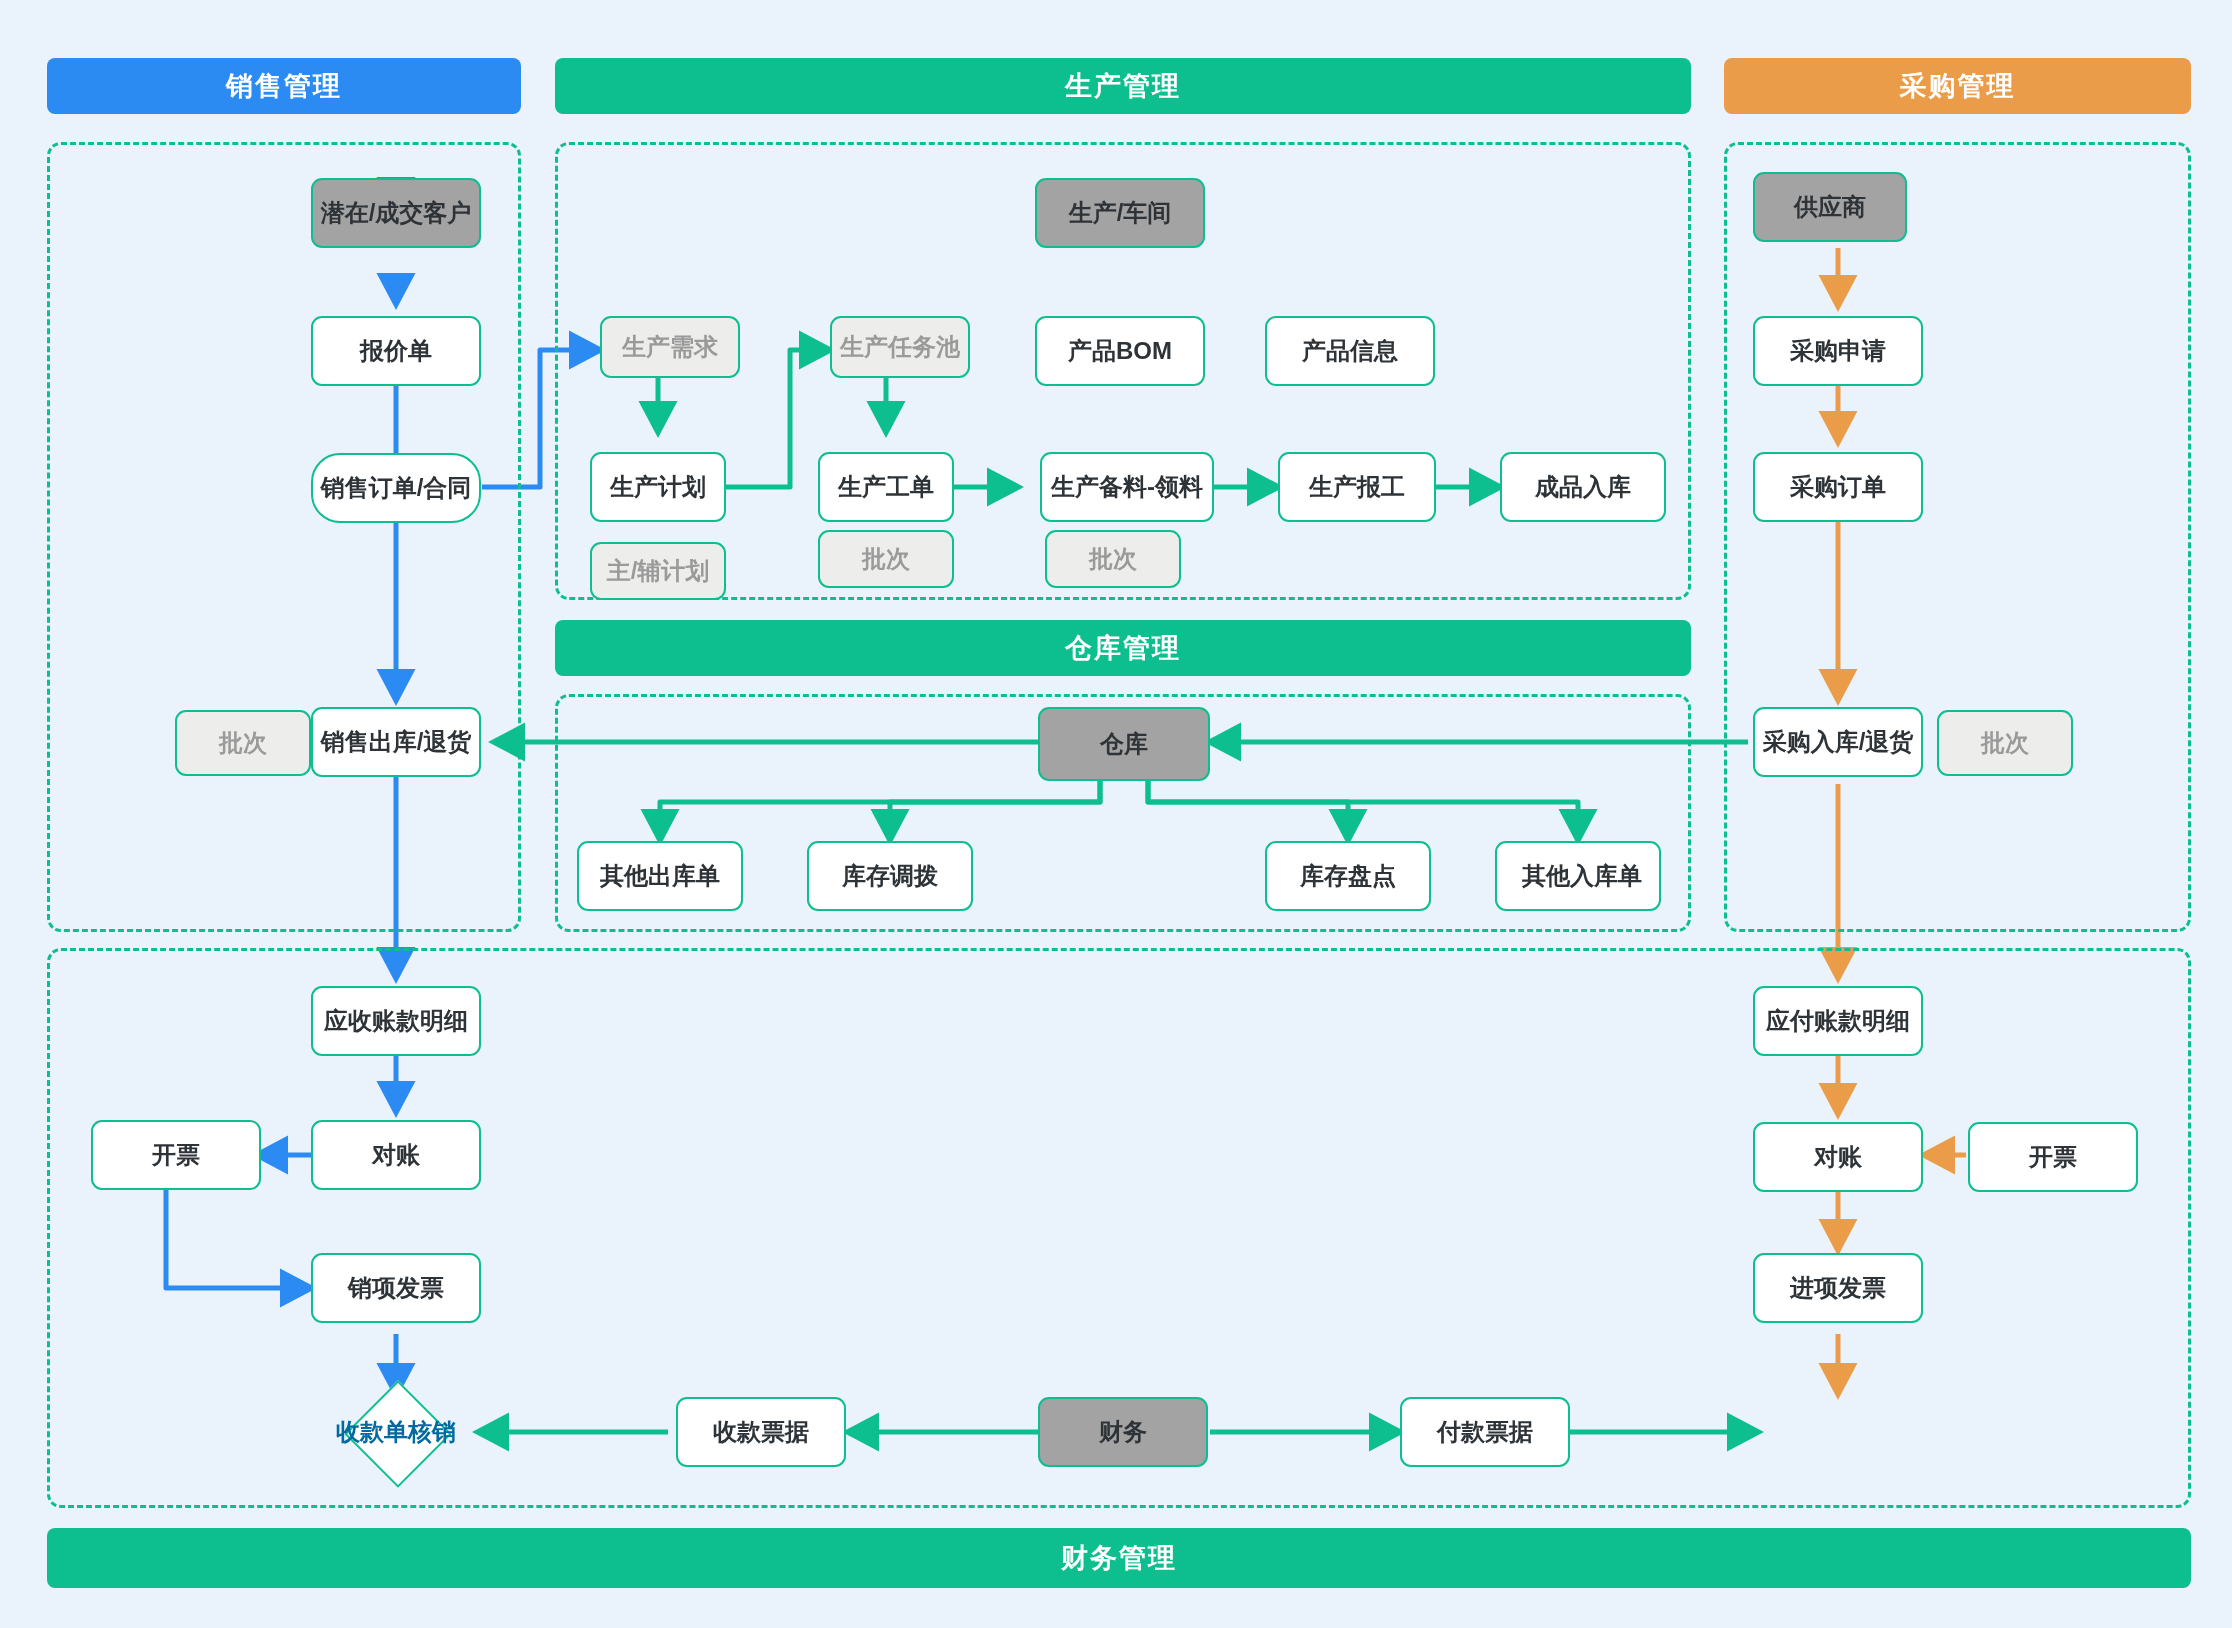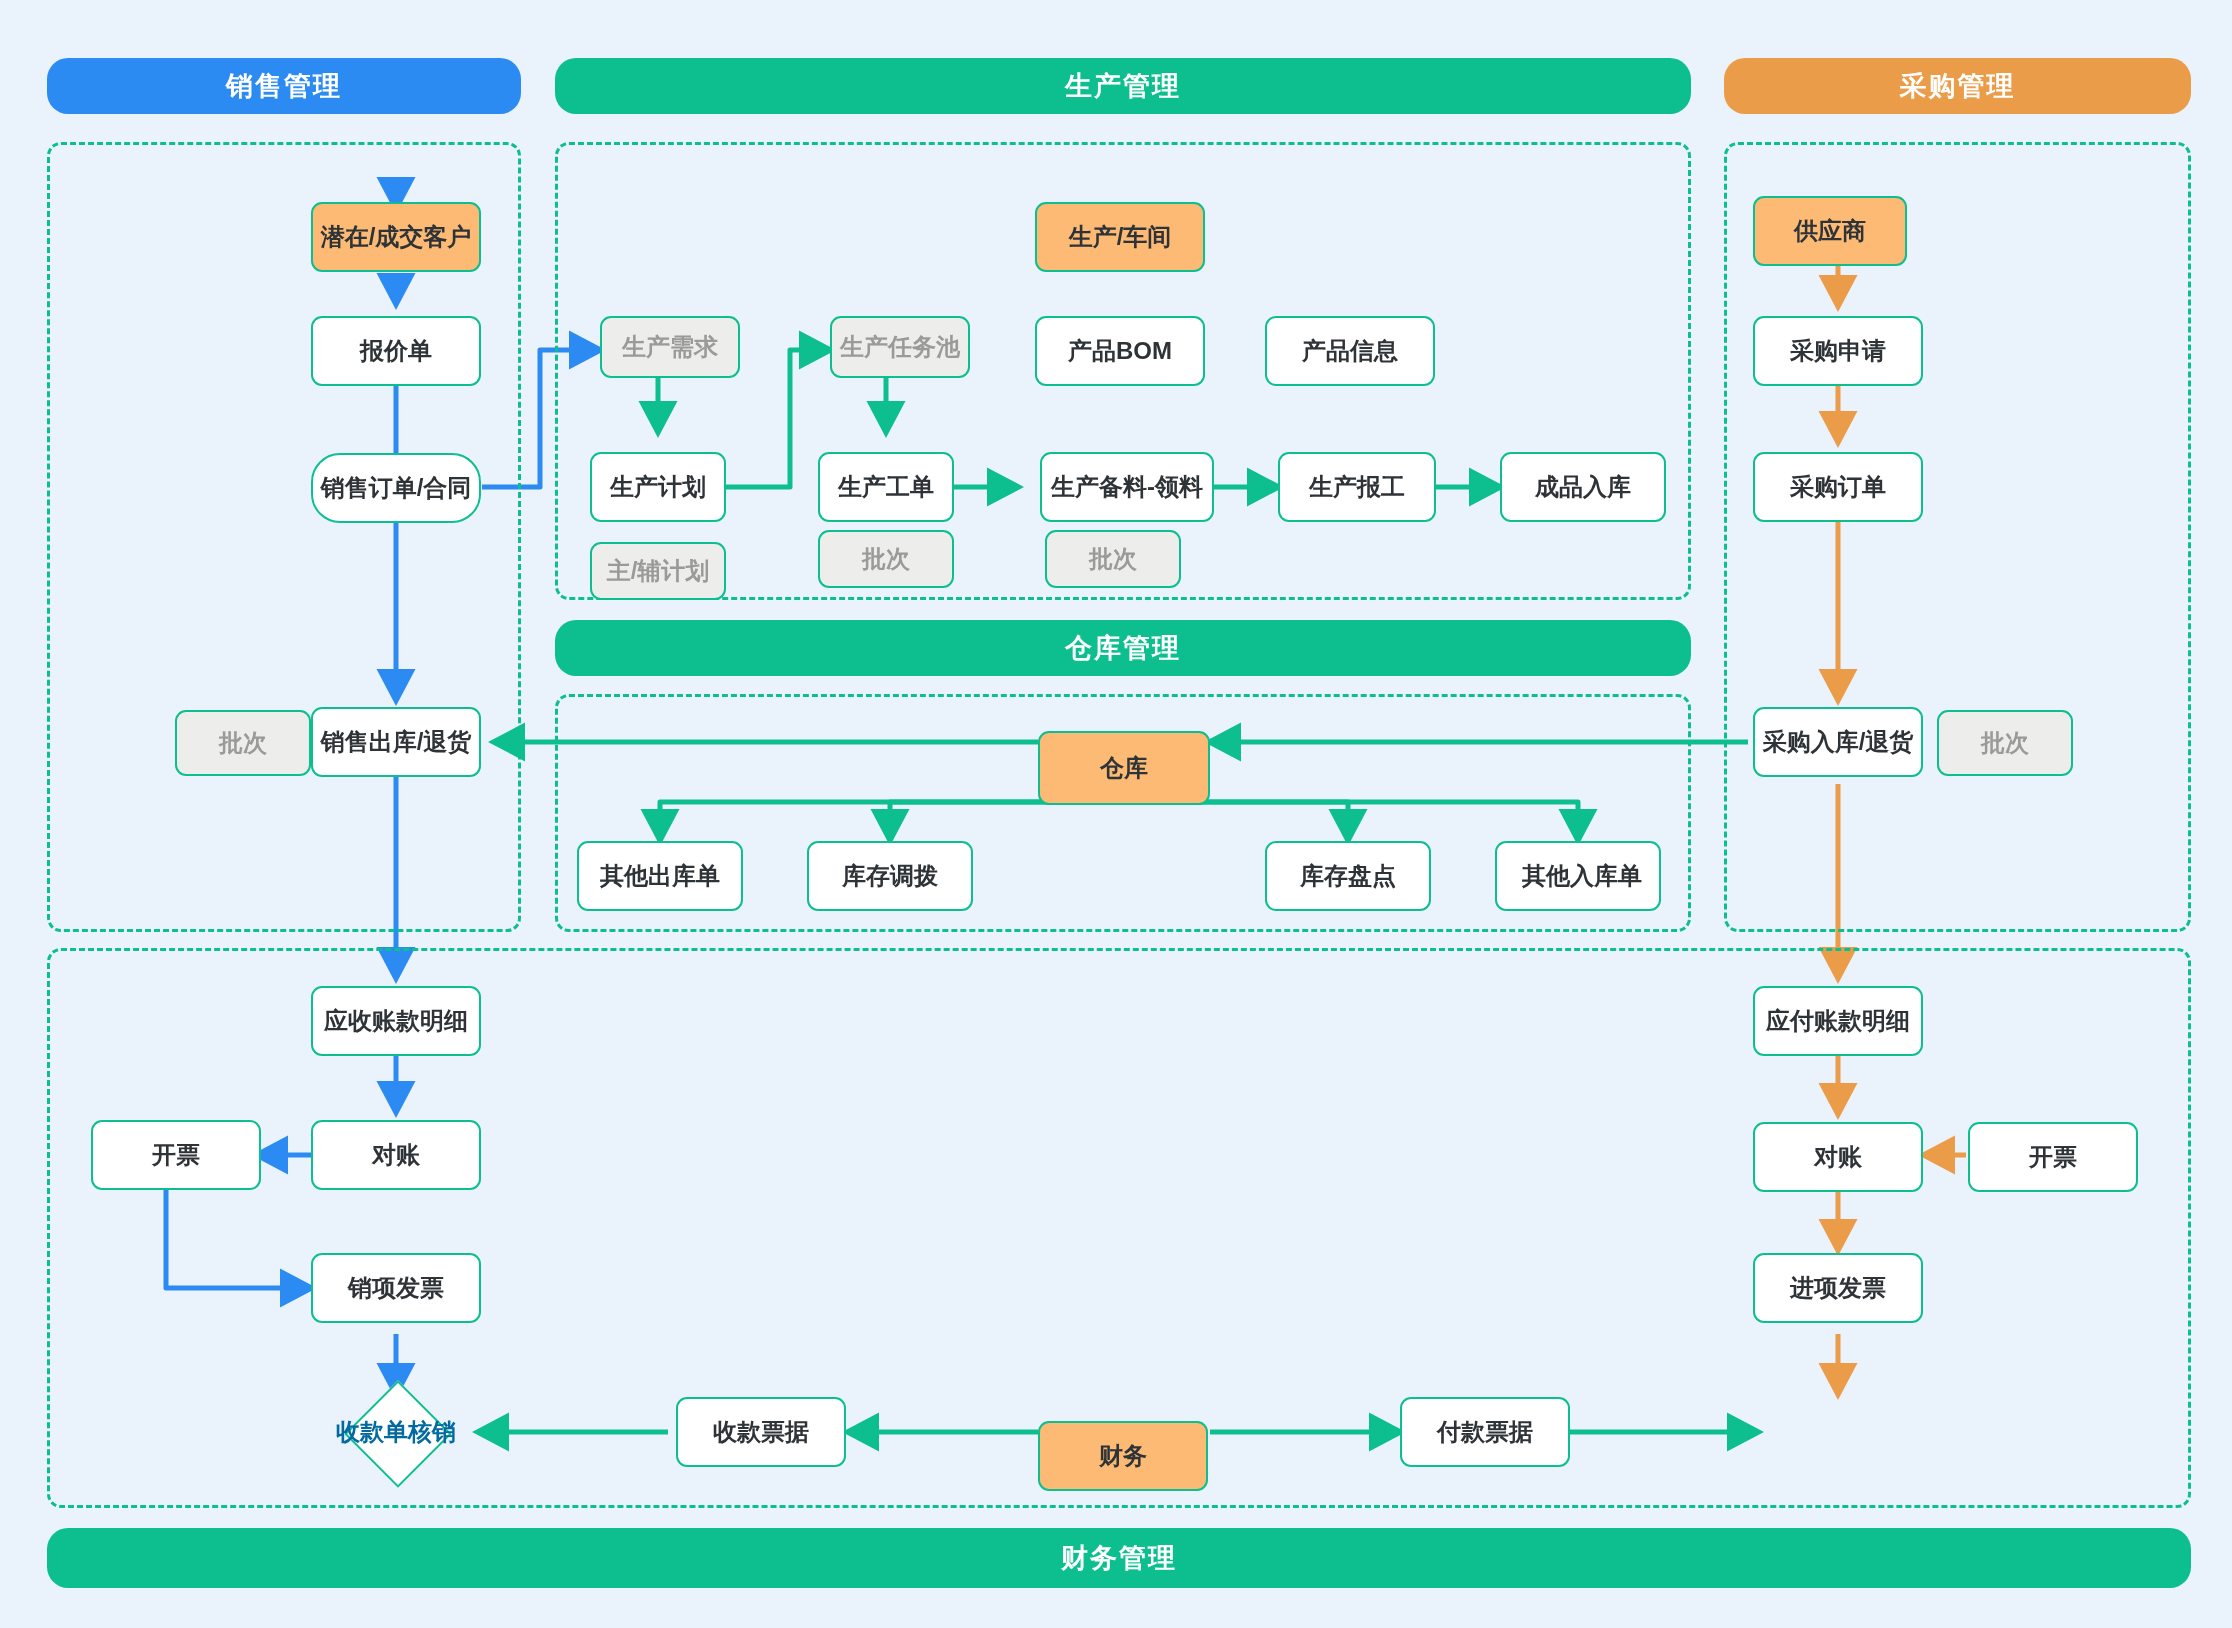--- a/index.html
+++ b/index.html
@@ -7,21 +7,21 @@
     width:2232px;height:1628px;
     background:#eaf2fb;
     font-family:"Liberation Sans","DejaVu Sans",sans-serif;
     overflow:hidden;
   }
   #stage{position:relative;width:2232px;height:1628px;}
   svg#wires{position:absolute;left:0;top:0;width:2232px;height:1628px;pointer-events:none;}
 
   
   .banner{
-    position:absolute;border-radius:21px;color:#fff;
+    position:absolute;border-radius:8px;color:#fff;
     display:flex;align-items:center;justify-content:center;
     font-size:27px;font-weight:bold;letter-spacing:2px;font-family:Liberation Mono, monospace;
   }
   .banner.blue{background:#2b8bf2;}
   .banner.green{background:#0dbf8f;}
   .banner.orange{background:#eb9c48;}
 
   
   .frame{
     position:absolute;border:3px dashed #0dbf8f;border-radius:14px;
@@ -29,21 +29,21 @@
   }
 
   
   .node{
     position:absolute;box-sizing:border-box;
     border:2.5px solid #0dbf8f;border-radius:11px;background:#fff;
     display:flex;align-items:center;justify-content:center;
     font-size:24px;color:#2e3338;font-weight:600;
     text-align:center;line-height:1.15;
   }
-  .node.tint{background:#fdba74;margin-top:24px;}
+  .node.tint{background:#a3a3a3;}
   .node.muted{background:#ededeb;color:#9a9a9a;font-weight:600;}
 
   .diamond{
     position:absolute;display:flex;align-items:center;justify-content:center;
     font-size:24px;color:#0369a1;font-weight:600;white-space:nowrap;
   }
   .diamond .dshape{
     position:absolute;left:50%;top:50%;
     width:72px;height:72px;margin-left:-36px;margin-top:-36px;
     border:2.5px solid #0dbf8f;background:#fff;transform:rotate(45deg);

